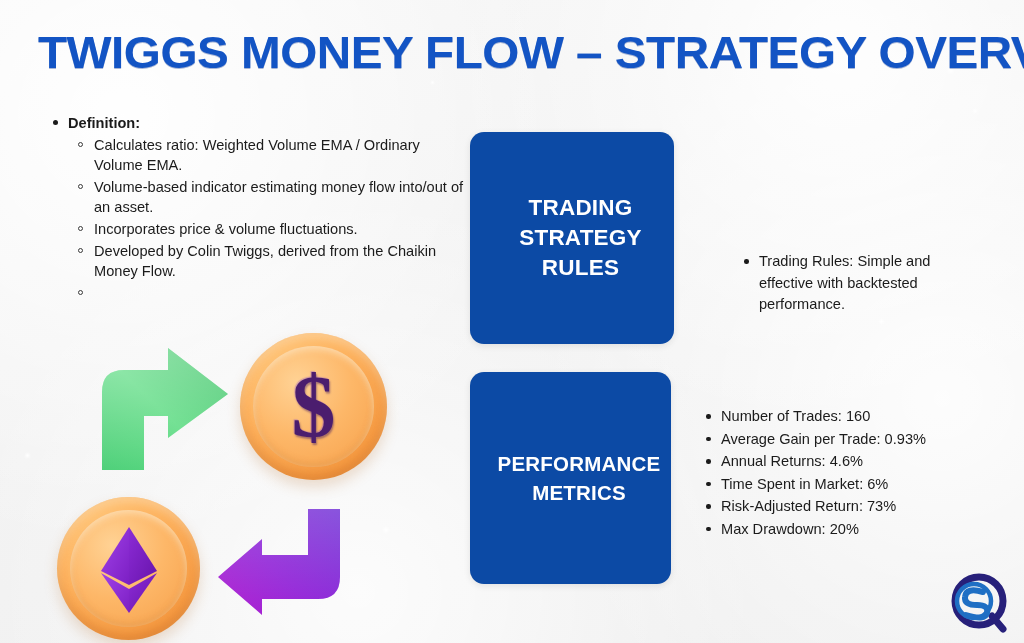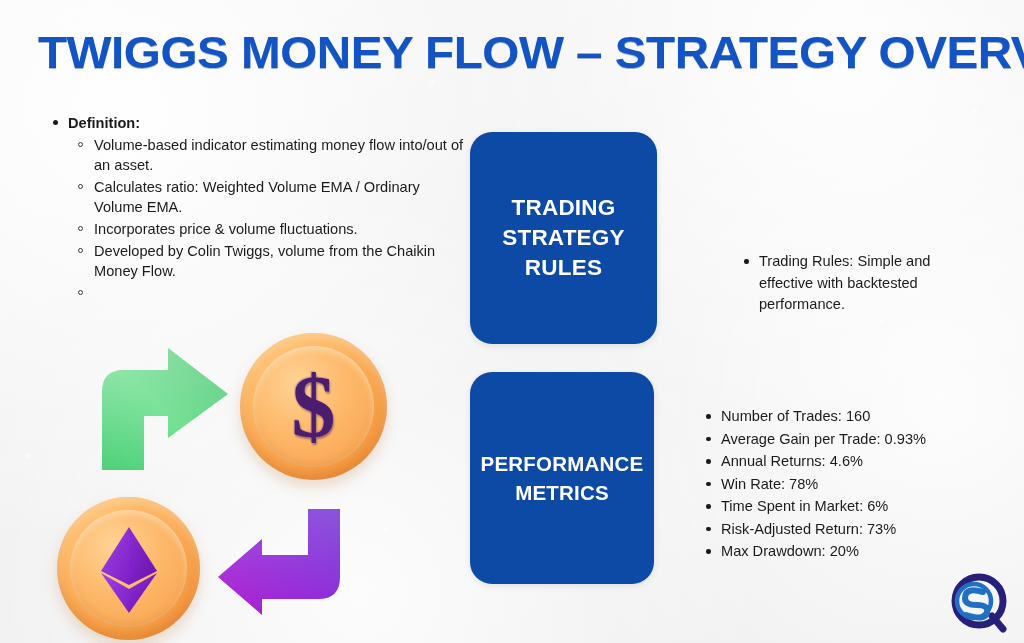--- a/index.html
+++ b/index.html
@@ -94,29 +94,30 @@
     height: 5px;
     border-radius: 50%;
     border: 1.2px solid #3a3a3a;
     box-sizing: border-box;
   }
 
   
   .bluebox {
     position: absolute;
     background: #0c4aa5;
-    border-radius: 22px;
+    border-radius: 14px;
     color: #ffffff;
     display: flex;
     align-items: center;
     justify-content: center;
     text-align: center;
     font-weight: 700;
     letter-spacing: 0.2px;
     box-shadow: 0 2px 7px rgba(0,0,0,0.09);
+    padding-left: 17px;
   }
   #box-trading {
     left: 470px;
     top: 132px;
     width: 187px;
     height: 212px;
     font-size: 22.5px;
     line-height: 30px;
   }
   #box-performance {
@@ -218,34 +219,34 @@
   <div id="title">TWIGGS MONEY FLOW – STRATEGY OVERVIEW</div>
 
   <div id="left-bullets">
 
     <div class="lvl1">
       <span class="dot"></span>
       <span>Definition:</span>
     </div>
     <div class="lvl2">
       <span class="circ"></span>
+      <span>Calculates ratio: Weighted Volume EMA / Ordinary Volume EMA.</span>
+    </div>
+    <div class="lvl2">
+      <span class="circ"></span>
       <span>Volume-based indicator estimating money flow into/out of an asset.</span>
     </div>
-    <div class="lvl2">
-      <span class="circ"></span>
-      <span>Calculates ratio: Weighted Volume EMA / Ordinary Volume EMA.</span>
-    </div>
 
     <div class="lvl2">
       <span class="circ"></span>
       <span>Incorporates price &amp; volume fluctuations.</span>
     </div>
     <div class="lvl2">
       <span class="circ"></span>
-      <span>Developed by Colin Twiggs, volume from the Chaikin Money Flow.</span>
+      <span>Developed by Colin Twiggs, derived from the Chaikin Money Flow.</span>
     </div>
     <div class="lvl2">
       <span class="circ"></span>
     </div>
   </div>
 
   <div class="bluebox" id="box-trading">
     <span>TRADING STRATEGY RULES</span>
   </div>
 
@@ -265,24 +266,20 @@
       <span class="dot"></span>
       <span>Number of Trades: 160</span>
     </div>
     <div class="rbullet">
       <span class="dot"></span>
       <span>Average Gain per Trade: 0.93%</span>
     </div>
     <div class="rbullet">
       <span class="dot"></span>
       <span>Annual Returns: 4.6%</span>
-    </div>
-    <div class="rbullet">
-      <span class="dot"></span>
-      <span>Win Rate: 78%</span>
     </div>
     <div class="rbullet">
       <span class="dot"></span>
       <span>Time Spent in Market: 6%</span>
     </div>
     <div class="rbullet">
       <span class="dot"></span>
       <span>Risk-Adjusted Return: 73%</span>
     </div>
     <div class="rbullet">

